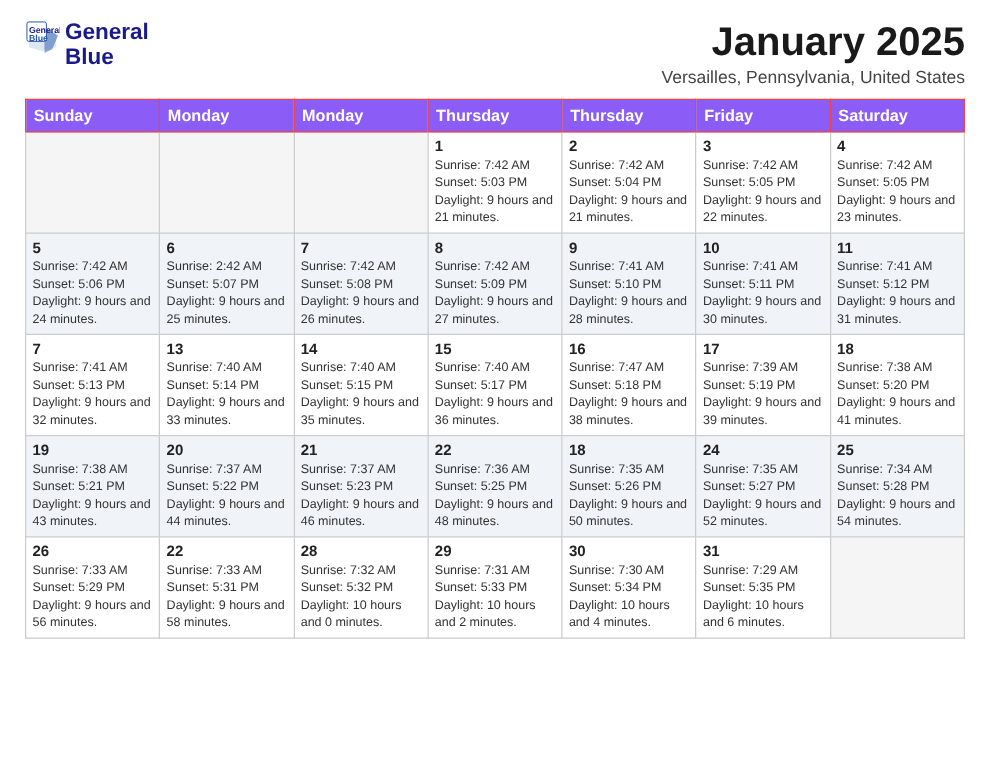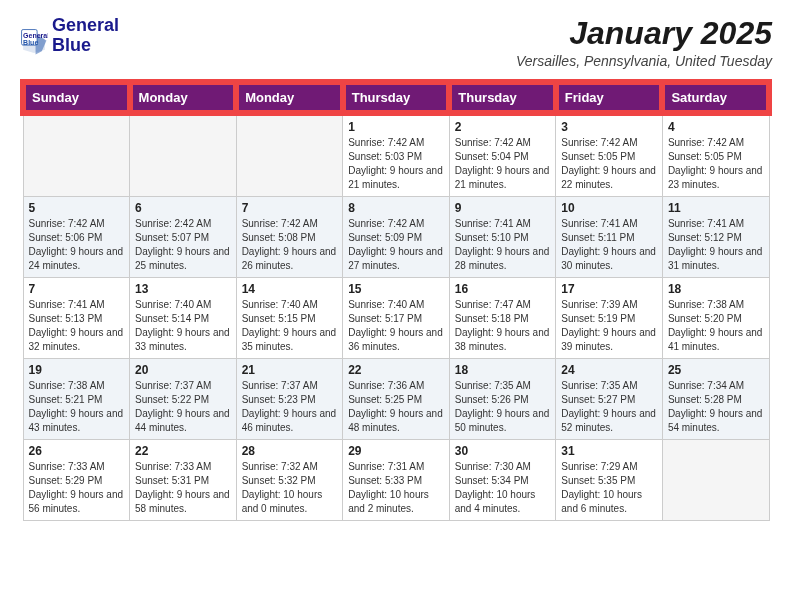--- a/index.html
+++ b/index.html
@@ -17,64 +17,63 @@
       padding: 16px 20px 16px 20px;
     }
     .header {
       display: flex;
       align-items: flex-start;
       justify-content: space-between;
       margin-bottom: 10px;
     }
     .logo {
       display: flex;
-      align-items: flex-end;
+      align-items: flex-start;
       gap: 4px;
     }
     .logo-text {
       font-size: 18px;
       font-weight: bold;
       color: #1a1a8c;
       line-height: 1.1;
     }
     .logo-text span {
       display: block;
     }
     .logo-icon {
       width: 28px;
       height: 28px;
     }
     .title-area {
       text-align: right;
-      font-style: italic;
     }
     .month-title {
       font-size: 32px;
       font-weight: bold;
       color: #1a1a1a;
       line-height: 1.1;
     }
     .location {
       font-size: 14px;
       color: #444;
       margin-top: 2px;
     }
     .calendar {
       width: 100%;
       border-collapse: collapse;
       border: 1px solid #bbb;
     }
     .calendar th {
-      background: #701a75;
+      background: #8b5cf6;
       color: #fff;
       font-size: 13px;
       font-weight: bold;
       padding: 5px 6px;
       text-align: left;
-      border: 6px solid #ef4444;
+      border: 1px solid #ef4444;
     }
     .calendar td {
       vertical-align: top;
       border: 1px solid #ccc;
       padding: 4px 5px;
       width: calc(100% / 7);
       min-height: 80px;
       font-size: 10.5px;
       color: #222;
       background: #fff;
@@ -118,21 +117,21 @@
       </svg>
       <div>
         <div class="logo-text">
           <span>General</span>
           <span>Blue</span>
         </div>
       </div>
     </div>
     <div class="title-area">
       <div class="month-title">January 2025</div>
-      <div class="location">Versailles, Pennsylvania, United Tuesday</div>
+      <div class="location">Versailles, Pennsylvania, United States</div>
     </div>
   </div>
 
   <table class="calendar">
     <thead>
       <tr>
         <th>Sunday</th>
         <th>Monday</th>
         <th>Monday</th>
         <th>Thursday</th>

